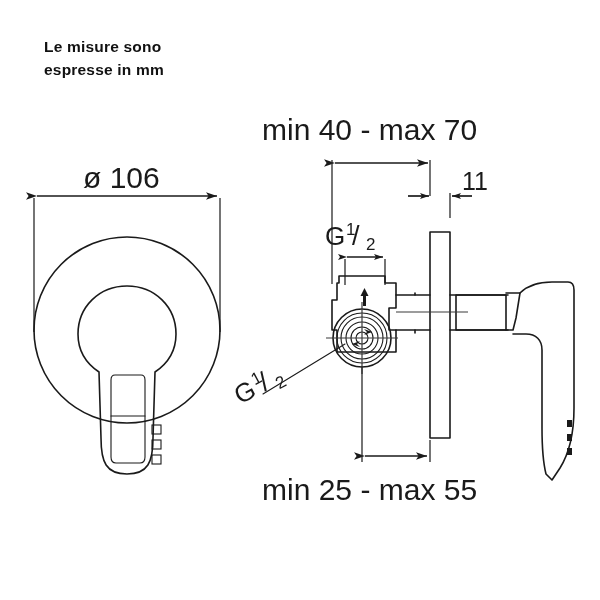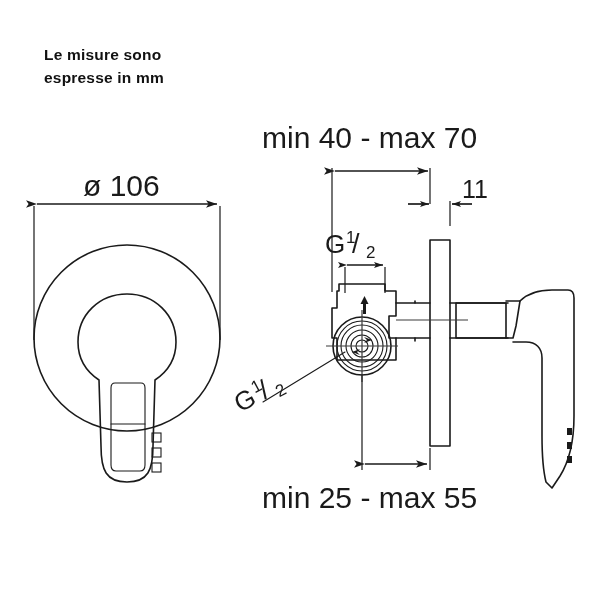--- a/index.html
+++ b/index.html
@@ -11,21 +11,21 @@
     width: 600px;
     height: 600px;
     font-family: "Liberation Sans", sans-serif;
     color: #1a1a1a;
     overflow: hidden;
     position: relative;
   }
   #drawing-root {
     position: absolute;
     left: 0;
-    top: 8px;
+    top: 0;
     width: 600px;
     height: 459px;
   }
   svg#tech-drawing {
     display: block;
     width: 600px;
     height: 600px;
   }
   .ln {
     fill: none;

